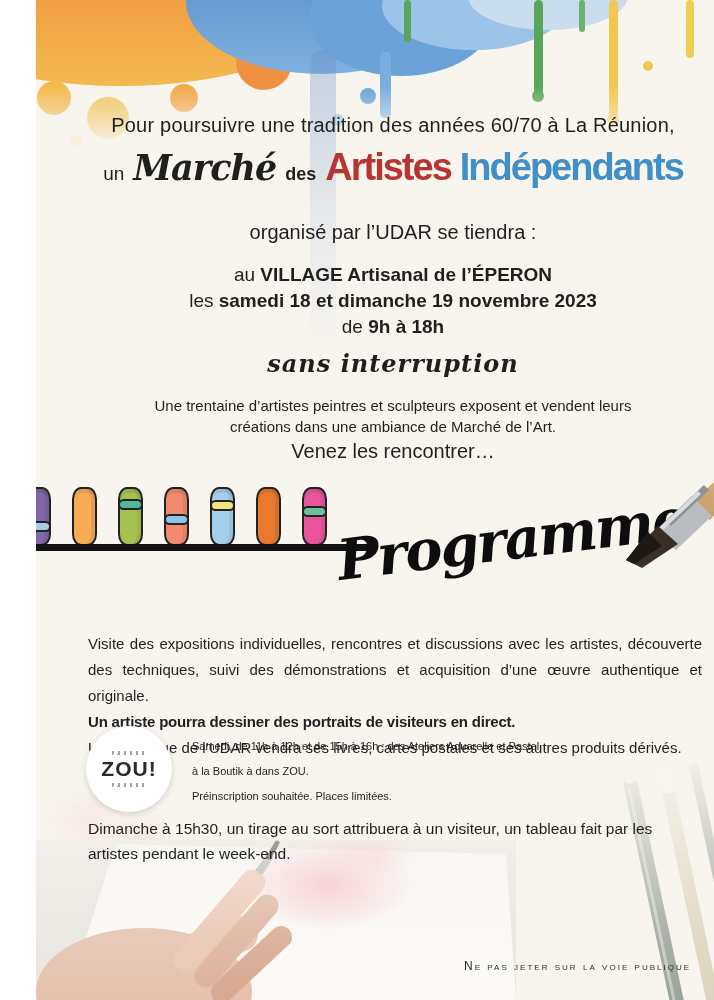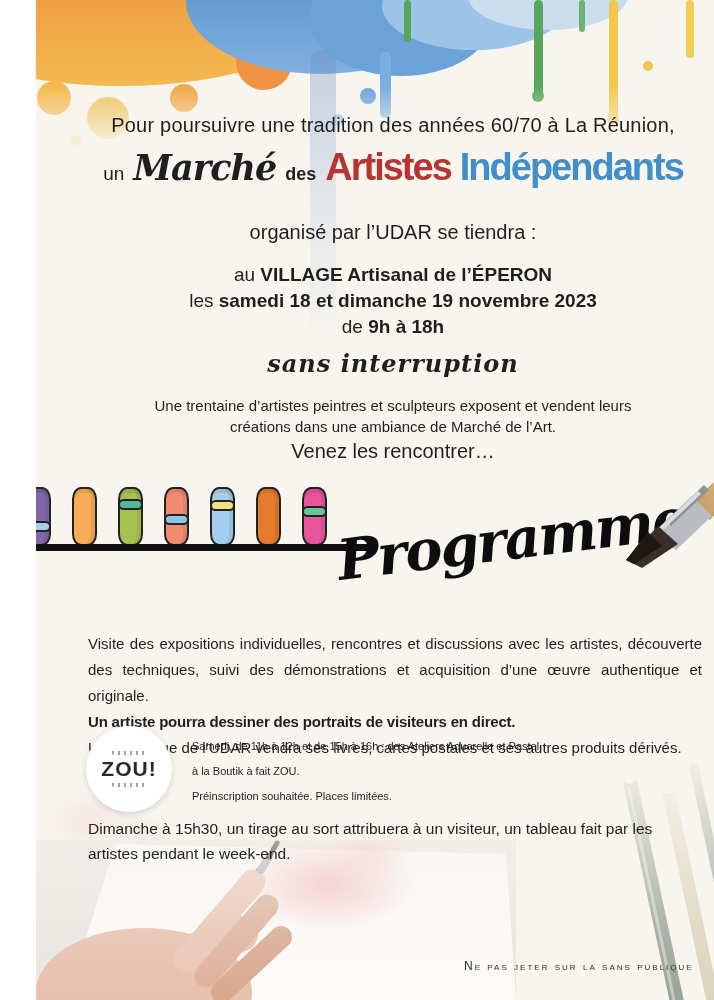--- a/index.html
+++ b/index.html
@@ -198,21 +198,21 @@
   </div>
 
   <div class="zou-row">
     <div class="zou-logo">
       <div class="zou-squiggle"></div>
       <div class="zou-label">ZOU!</div>
       <div class="zou-squiggle"></div>
     </div>
     <div class="zou-text">
       <div>Samedi, de 11h à 12h et de 15h à 16h : des Ateliers Aquarelle et Pastel</div>
-      <div>à la Boutik à fait ZOU.</div>
+      <div>à la Boutik à dans ZOU.</div>
       <div>Préinscription souhaitée. Places limitées.</div>
     </div>
   </div>
 
   <div class="raffle">Dimanche à 15h30, un tirage au sort attribuera à un visiteur, un tableau fait par les artistes pendant le week-end.</div>
 
   <div class="photo-zone">
     <div class="pink-blob blob-a"></div>
     <div class="pink-blob blob-b"></div>
 
@@ -247,15 +247,15 @@
         <line x1="170" y1="136" x2="231" y2="66" stroke="#ddb09a" stroke-width="23" stroke-linecap="round"></line>
         <line x1="186" y1="152" x2="245" y2="97" stroke="#d8a78f" stroke-width="22" stroke-linecap="round"></line>
         <line x1="225" y1="30" x2="233" y2="17" stroke="#aab0b5" stroke-width="8" stroke-linecap="round"></line>
         <line x1="233" y1="17" x2="241" y2="3" stroke="#2b2622" stroke-width="5" stroke-linecap="round"></line>
       </svg>
     </div>
 
     <div class="fade-overlay"></div>
   </div>
 
-  <div class="footer-note">Ne pas jeter sur la sans publique</div>
+  <div class="footer-note">Ne pas jeter sur la voie publique</div>
 
 </div>
 
 </body></html>

